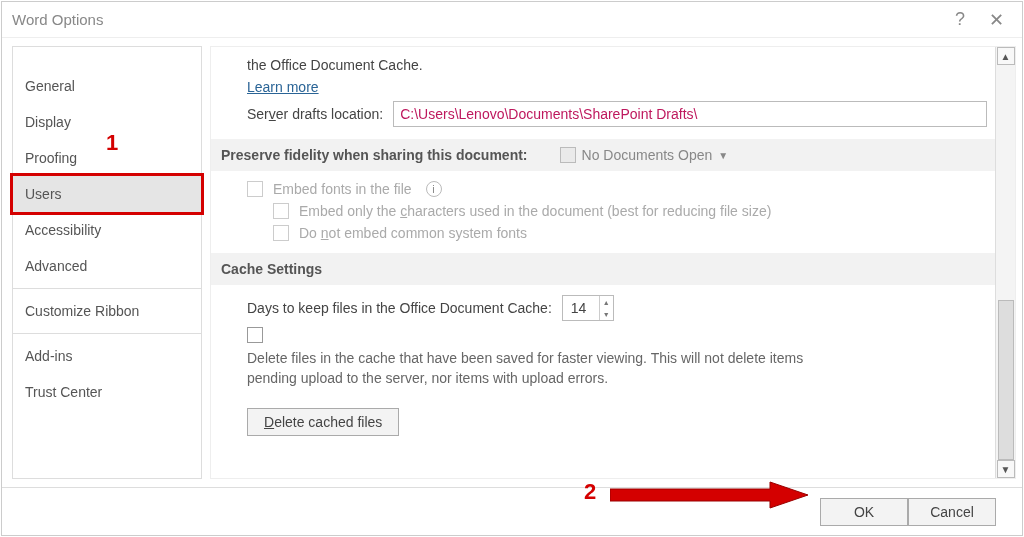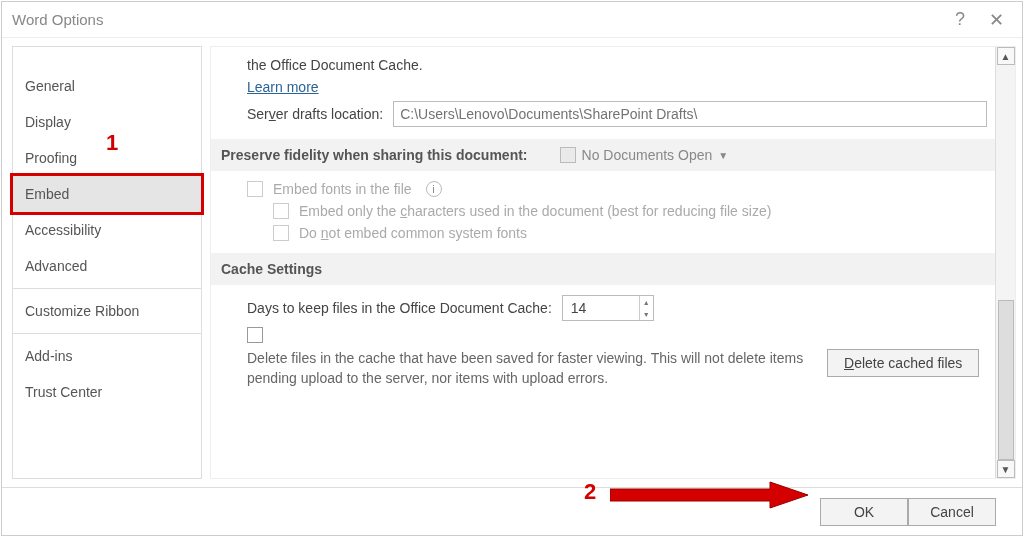--- a/index.html
+++ b/index.html
@@ -124,24 +124,24 @@
   .info-icon {
     width:16px;height:16px;border:1px solid #bbb;border-radius:50%;display:inline-flex;align-items:center;justify-content:center;font-size:11px;color:#888;margin-left:4px;
   }
   .textinput {
     flex:1;
     height:26px;
     border:1px solid #bbb;
     padding:2px 6px;
     font-family:inherit;
     font-size:14px;
-    color:#737373;
+    color:#be185d;
   }
   .numinput {
-    width:92px;height:26px;border:1px solid #bbb;display:flex;align-items:center;
+    width:52px;height:26px;border:1px solid #bbb;display:flex;align-items:center;
   }
   .numinput .val { flex:1; padding:0 8px; }
   .numinput .spin { width:14px;display:flex;flex-direction:column;font-size:7px;color:#777; }
   .numinput .spin span { height:12px;display:flex;align-items:center;justify-content:center;border-left:1px solid #ccc;cursor:pointer; }
   .desc { color:#666; max-width:560px; line-height:1.4; }
   .btn {
     min-width:88px;height:28px;border:1px solid #aaa;background:#f3f3f3;padding:0 16px;display:inline-flex;align-items:center;justify-content:center;color:#444;cursor:pointer;
   }
   .footer {
     height:48px;border-top:1px solid #ddd;display:flex;align-items:center;justify-content:flex-end;padding:0 26px;
@@ -172,21 +172,21 @@
     <span class="spacer"></span>
     <span class="help">?</span>
     <span class="close">✕</span>
   </div>
 
   <div class="body">
     <div class="sidebar">
       <div class="item">General</div>
       <div class="item">Display</div>
       <div class="item">Proofing</div>
-      <div class="item selected">Embed</div>
+      <div class="item selected">Users</div>
       <div class="item">Accessibility</div>
       <div class="item">Advanced</div>
       <div class="sep"></div>
       <div class="item">Customize Ribbon</div>
       <div class="sep"></div>
       <div class="item">Add-ins</div>
       <div class="item">Trust Center</div>
     </div>
 
     <div class="content-wrap">
@@ -235,21 +235,21 @@
             <span class="val">14</span>
             <span class="spin">
                 <span>▲</span>
                 <span>▼</span>
               </span>
           </span>
         </div>
         <div class="row indent1">
           <span class="cb"></span>
         </div>
-        <div class="row indent1" style="align-items:flex-start;gap:20px;">
+        <div class="row indent1" style="align-items:flex-start;gap:20px;flex-direction:column;">
           <span class="desc">Delete files in the cache that have been saved for faster viewing. This will not delete items pending upload to the server, nor items with upload errors.</span>
           <span class="btn" style="min-width:150px;">
               <span class="underline-mnemonic">D</span>
               <span>elete cached files</span>
             </span>
         </div>
       </div>
 
       <div class="scroll">
         <div class="arrow-up">▲</div>

